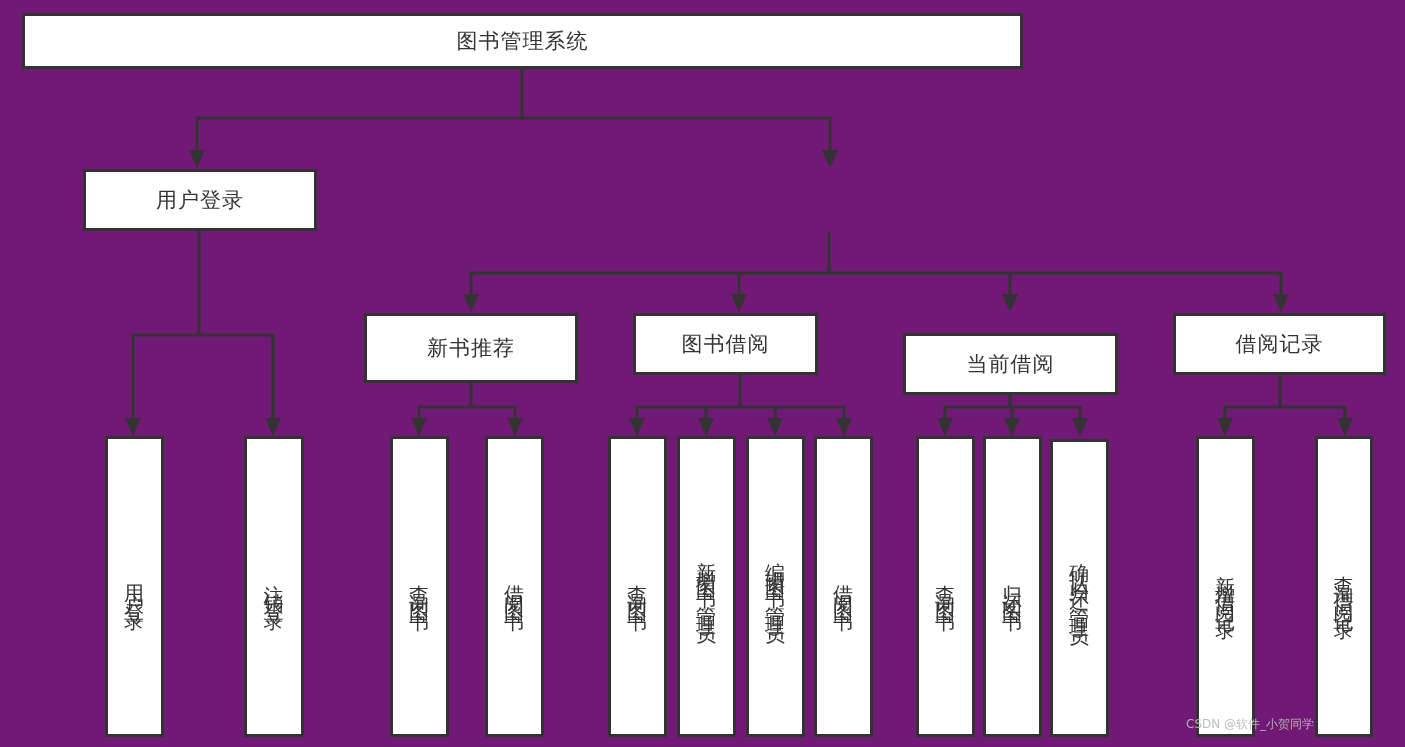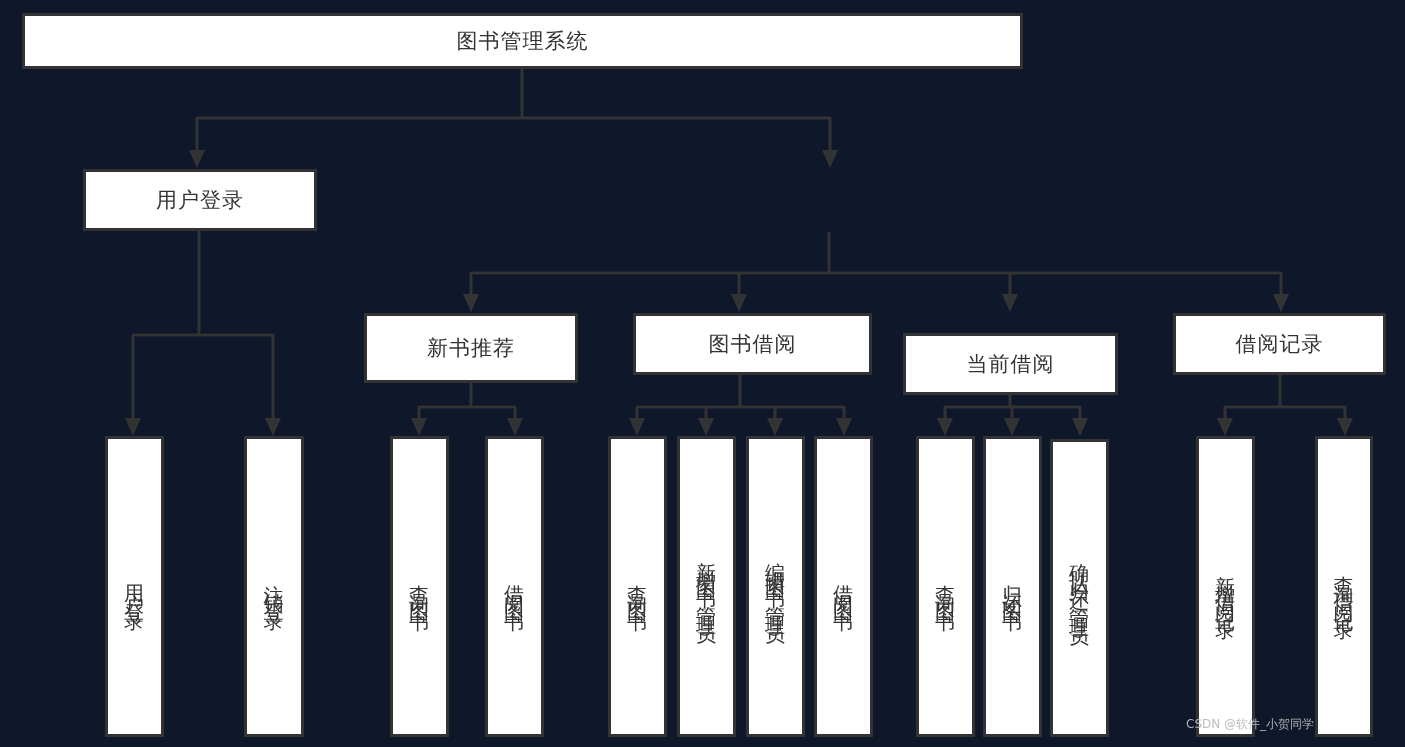--- a/index.html
+++ b/index.html
@@ -1,17 +1,17 @@
 <!DOCTYPE html>
 <html><head>
 <meta charset="utf-8">
 <style>
   html,body { margin:0; padding:0; background:#ffffff; }
   .canvas {
-    position:relative; width:1405px; height:747px; background:#0f172a;
+    position:relative; width:1405px; height:747px; background:#701a75;
     font-family:"DejaVu Sans","Liberation Sans",sans-serif; overflow:hidden;
   }
   svg.connectors { position:absolute; left:0; top:0; width:1405px; height:747px; }
   .node {
     position:absolute; box-sizing:border-box; background:#ffffff;
     border:3px solid #333333; color:#333333;
     display:flex; align-items:center; justify-content:center;
   }
   .hbox { font-size:21px; letter-spacing:1px; white-space:nowrap; }
   .vbox { font-size:20px; }
@@ -58,21 +58,21 @@
     <span>图书管理系统</span>
   </div>
 
   <div class="node hbox" style="left:83px; top:169px; width:234px; height:62px;">
     <span>用户登录</span>
   </div>
 
   <div class="node hbox" style="left:364px; top:313px; width:214px; height:70px;">
     <span>新书推荐</span>
   </div>
-  <div class="node hbox" style="left:633px; top:313px; width:239px; height:62px;">
+  <div class="node hbox" style="left:633px; top:313px; width:185px; height:62px;">
     <span>图书借阅</span>
   </div>
   <div class="node hbox" style="left:903px; top:313px; width:215px; height:62px;margin-top:20px;">
     <span>当前借阅</span>
   </div>
   <div class="node hbox" style="left:1173px; top:313px; width:213px; height:62px;">
     <span>借阅记录</span>
   </div>
 
   <div class="node vbox" style="left:105px; top:436px; width:59px; height:301px;">

